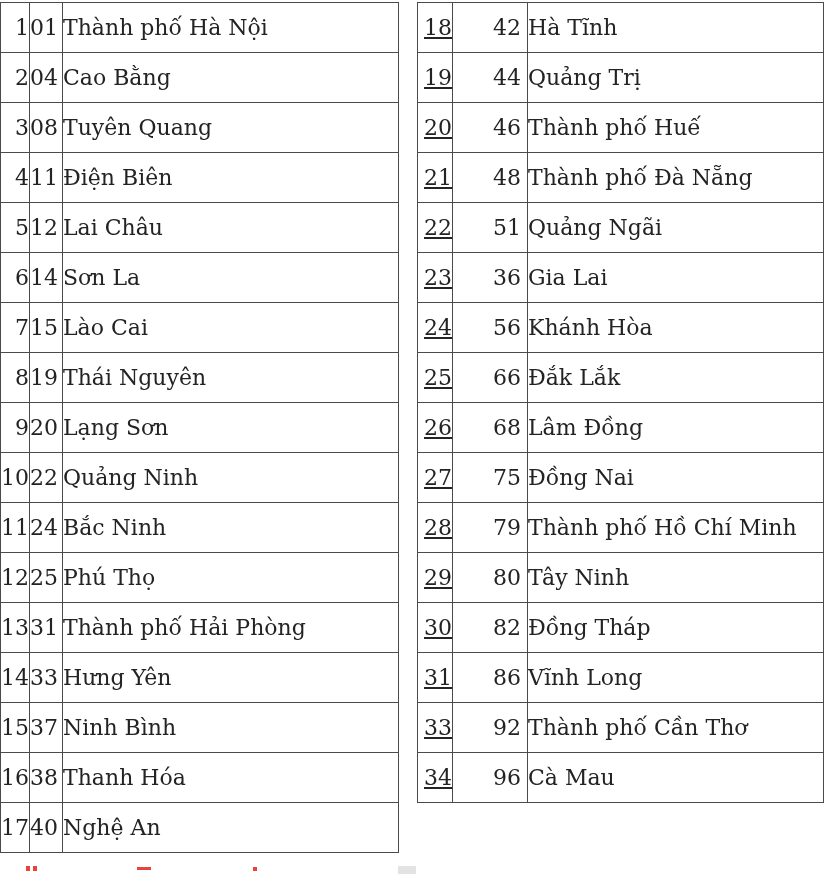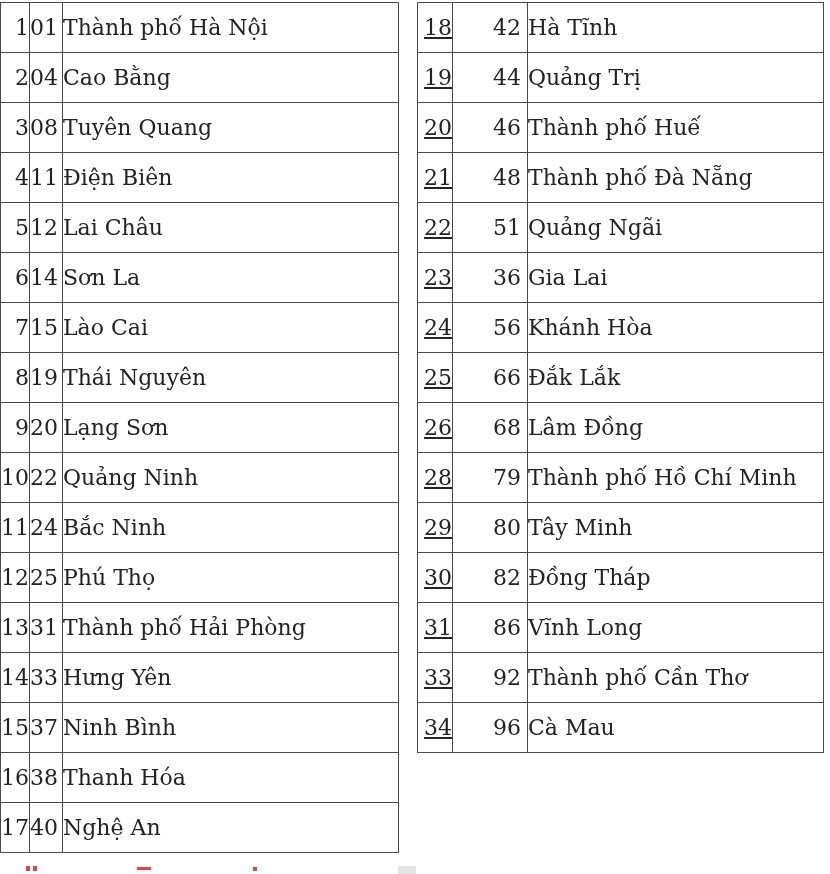--- a/index.html
+++ b/index.html
@@ -207,28 +207,33 @@
           <td class="col-stt">25</td>
           <td class="col-code">66</td>
           <td class="col-name">Đắk Lắk</td>
         </tr>
         <tr>
           <td class="col-stt">26</td>
           <td class="col-code">68</td>
           <td class="col-name">Lâm Đồng</td>
         </tr>
         <tr>
+          <td class="col-stt">27</td>
+          <td class="col-code">75</td>
+          <td class="col-name">Đồng Nai</td>
+        </tr>
+        <tr>
           <td class="col-stt">28</td>
           <td class="col-code">79</td>
           <td class="col-name">Thành phố Hồ Chí Minh</td>
         </tr>
         <tr>
           <td class="col-stt">29</td>
           <td class="col-code">80</td>
-          <td class="col-name">Tây Minh</td>
+          <td class="col-name">Tây Ninh</td>
         </tr>
         <tr>
           <td class="col-stt">30</td>
           <td class="col-code">82</td>
           <td class="col-name">Đồng Tháp</td>
         </tr>
         <tr>
           <td class="col-stt">31</td>
           <td class="col-code">86</td>
           <td class="col-name">Vĩnh Long</td>

